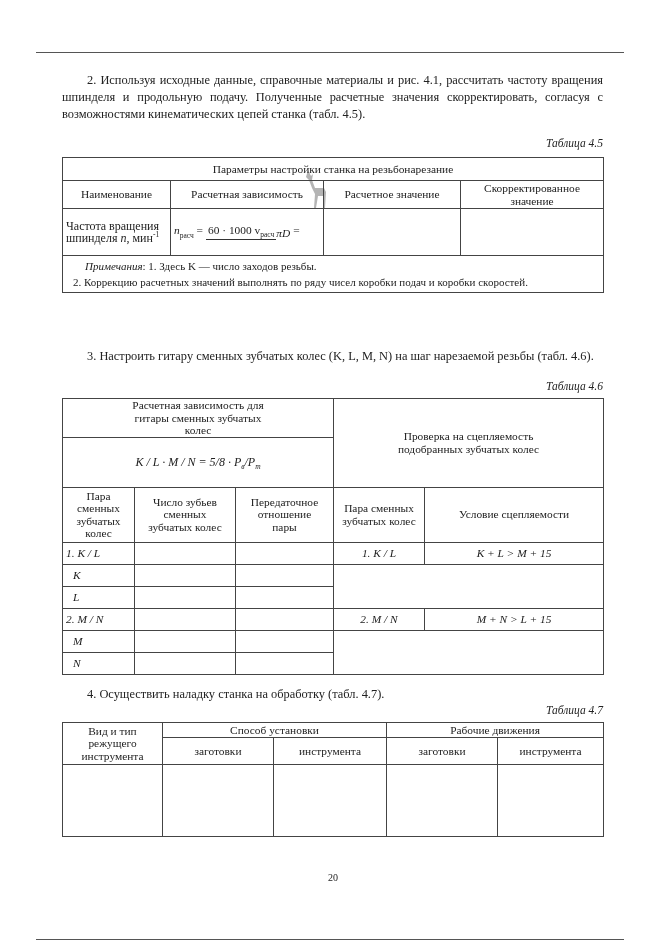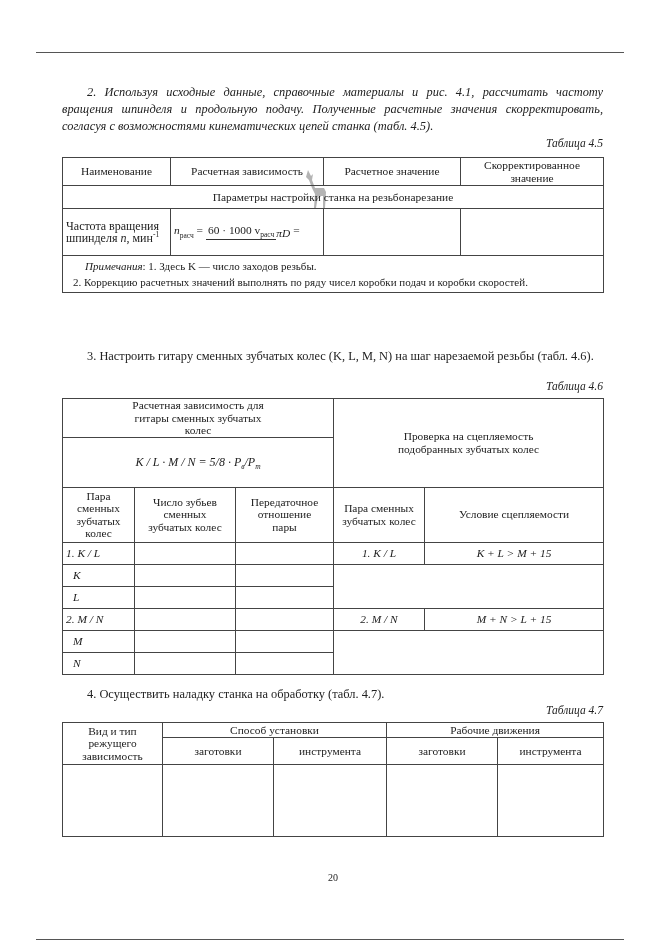--- a/index.html
+++ b/index.html
@@ -22,45 +22,45 @@
     .frac .den { padding-top: 2px; }
     .notes { text-align: left; font-size: 11px; line-height: 16px; padding: 2px 0 2px 22px; margin-left: 29px; }
     .pageno { position: absolute; top: 872px; left: 0; width: 666px; text-align: center; font-size: 10px; }
     .watermark { position: absolute; left: 300px; top: 168px; width: 30px; height: 44px; opacity: 0.55; }
   </style>
 </head>
 <body>
 
 <div class="rule top"></div>
 
-<div class="para" style="top:84px;font-style:italic;">
+<div class="para" style="top:72px;">
   <span class="indent"></span><span>2. Используя исходные данные, справочные материалы и рис. 4.1, рассчитать частоту вращения шпинделя и продольную подачу. Полученные расчетные значения скорректировать, согласуя с возможностями кинематических цепей станка (табл. 4.5).</span>
 </div>
 <div class="tcap" style="top:137px;">Таблица 4.5</div>
 
 <svg class="watermark" viewBox="0 0 30 44">
   <path d="M8 2 L11 8 L13 6 L12 12 L15 20 L24 20 L26 24 L25 40 L23 40 L23 28 L18 28 L16 40 L14 40 L15 26 L12 20 L9 12 L6 9 Z" fill="#777"></path>
 </svg>
 
 <table style="top:157px;">
   <colgroup>
       <col style="width:108px">
       <col style="width:153px">
       <col style="width:137px">
       <col style="width:143px">
     </colgroup>
   <tbody>
-      <tr style="height:28px;">
+      <tr style="height:23px;">
+    <td colspan="4">Параметры настройки станка на резьбонарезание</td>
+  </tr>
+  <tr style="height:28px;">
     <td>Наименование</td>
     <td>Расчетная зависимость</td>
     <td>Расчетное значение</td>
     <td>Скорректированное значение</td>
-  </tr>
-  <tr style="height:23px;">
-    <td colspan="4">Параметры настройки станка на резьбонарезание</td>
   </tr>
   <tr style="height:47px;">
     <td class="l" style="font-size:12px;line-height:12px;">
       <span>Частота вращения шпинделя </span><span class="i">n</span><span>, мин</span><sup>-1</sup>
     </td>
     <td class="l">
       <span class="i">n</span><sub>расч</sub>
       =<span class="frac">
         <span class="num"><span>60 · 1000 v</span><sub>расч</sub></span>
         <span class="den i">πD</span>
@@ -155,21 +155,21 @@
 <table style="top:722px;">
   <colgroup>
       <col style="width:100px">
       <col style="width:111px">
       <col style="width:113px">
       <col style="width:111px">
       <col style="width:106px">
     </colgroup>
   <tbody>
       <tr style="height:15px;">
-    <td rowspan="2" style="padding:0 6px;">Вид и тип режущего зависимость</td>
+    <td rowspan="2" style="padding:0 6px;">Вид и тип режущего инструмента</td>
     <td colspan="2">Способ установки</td>
     <td colspan="2">Рабочие движения</td>
   </tr>
   <tr style="height:27px;">
     <td>заготовки</td>
     <td>инструмента</td>
     <td>заготовки</td>
     <td>инструмента</td>
   </tr>
   <tr style="height:72px;">

